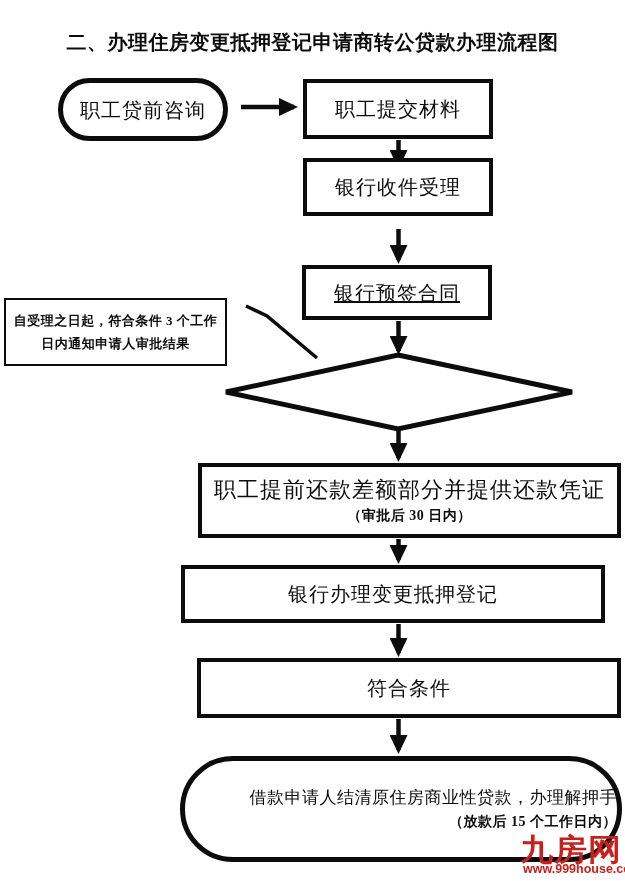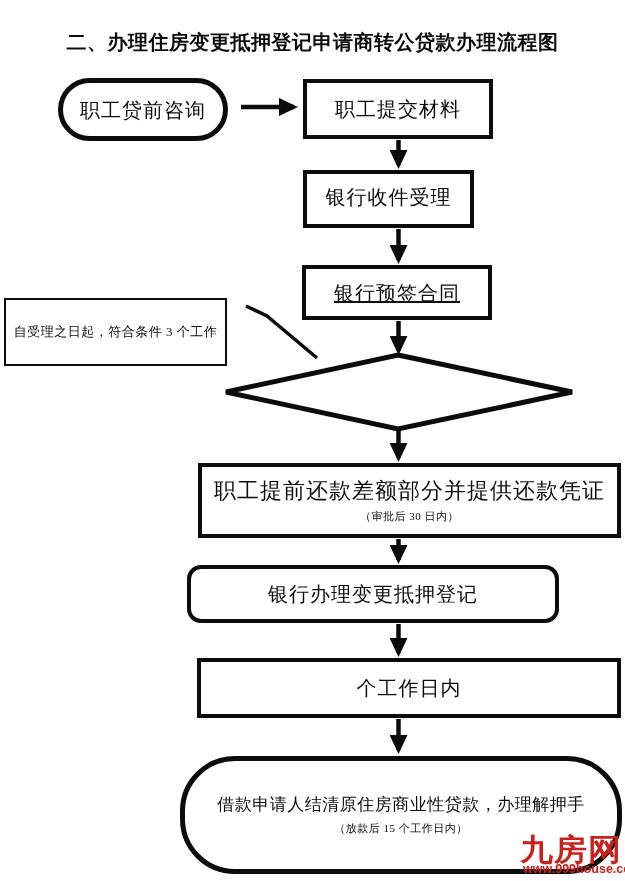--- a/index.html
+++ b/index.html
@@ -14,28 +14,28 @@
     letter-spacing:0.5px; z-index:2;
   }
   .node {
     position:absolute; z-index:2; box-sizing:border-box; background:#ffffff;
     border:4px solid #0c0c0c; display:flex; flex-direction:column;
     align-items:center; justify-content:center; text-align:center;
   }
   .node .label { font-size:20px; letter-spacing:1px; line-height:1.2; }
   .node .label-mid { font-size:22px; letter-spacing:1px; line-height:1.25; }
   .node .label-sm { font-size:17px; letter-spacing:0.5px; line-height:1.35; }
-  .node .note { font-size:11px; letter-spacing:0.5px; margin-top:4px; }
+  .node .note { font-size:14px; letter-spacing:0.5px; margin-top:4px;font-weight:bold; }
   .stadium-start { border-radius:34px; border-width:5px; }
   .stadium-end { border-radius:55px; border-width:5px; }
   .annotation {
     position:absolute; z-index:2; box-sizing:border-box; background:#ffffff;
     border:2px solid #0c0c0c; display:flex; flex-direction:column;
     align-items:center; justify-content:center; text-align:center;
-    font-size:13px; font-weight:normal; line-height:1.8; letter-spacing:0.5px;
+    font-size:13px; font-weight:bold; line-height:1.8; letter-spacing:0.5px;
   }
   .diamond-label {
     position:absolute; z-index:2; text-align:center; font-size:20px; letter-spacing:1px;
   }
   .watermark-logo {
     position:absolute; z-index:3; color:#c9201b;
     font-family:"Liberation Sans", sans-serif; font-weight:900;
     font-size:33px; letter-spacing:1px; transform:scaleY(0.92);
   }
   .watermark-url {
@@ -69,47 +69,48 @@
   <div class="page-title">二、办理住房变更抵押登记申请商转公贷款办理流程图</div>
 
   <div class="node stadium-start" style="left:58px; top:78px; width:170px; height:63px;">
     <div class="label">职工贷前咨询</div>
   </div>
 
   <div class="node" style="left:303px; top:79px; width:190px; height:60px;">
     <div class="label">职工提交材料</div>
   </div>
 
-  <div class="node" style="left:303px; top:170px; width:171px; height:58px;font-family:Liberation Mono, monospace;">
+  <div class="node" style="left:303px; top:158px; width:190px; height:58px;">
     <div class="label">银行收件受理</div>
   </div>
 
   <div class="node" style="left:302px; top:265px; width:190px; height:55px;text-decoration:underline;">
     <div class="label">银行预签合同</div>
   </div>
 
   <div class="annotation" style="left:4px; top:298px; width:223px; height:68px;">
     <div>自受理之日起，符合条件 3 个工作</div>
+    <div>日内通知申请人审批结果</div>
   </div>
 
 
   <div class="node" style="left:198px; top:463px; width:423px; height:75px;">
     <div class="label-mid">职工提前还款差额部分并提供还款凭证</div>
     <div class="note">（审批后 30 日内）</div>
   </div>
 
-  <div class="node" style="left:187px; top:565px; width:372px; height:58px;border-radius:14px;">
+  <div class="node" style="left:181px; top:565px; width:424px; height:58px;">
     <div class="label">银行办理变更抵押登记</div>
   </div>
 
   <div class="node" style="left:197px; top:658px; width:424px; height:60px;">
-    <div class="label">个工作日内</div>
+    <div class="label">符合条件</div>
   </div>
 
-  <div class="node stadium-end" style="left:180px; top:756px; width:442px; height:118px;">
+  <div class="node stadium-end" style="left:180px; top:756px; width:442px; height:106px;align-items:flex-end;">
     <div class="label-sm">借款申请人结清原住房商业性贷款，办理解押手</div>
     <div class="note" style="margin-top:4px;">（放款后 15 个工作日内）</div>
   </div>
 
   <div class="watermark-logo" style="left:520px; top:828px;">九房网</div>
   <div class="watermark-url" style="left:523px; top:862px;">www.999house.com</div>
 
 </div>
 
 </body></html>

